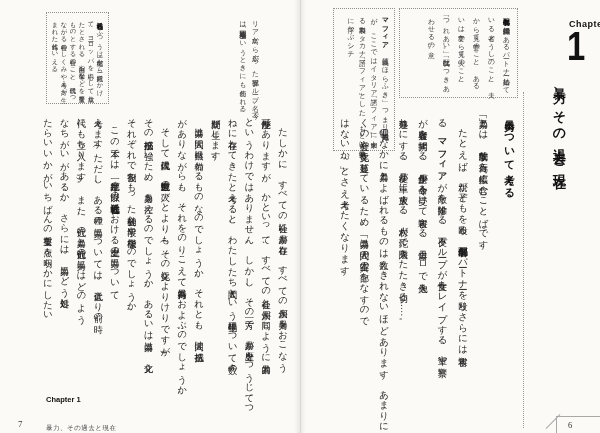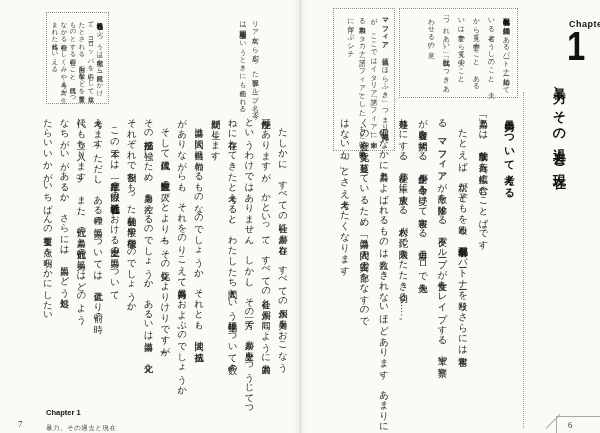--- a/index.html
+++ b/index.html
@@ -48,21 +48,21 @@
   .vline{letter-spacing:0.2px;}
   .vline b{font-weight:700;font-family:"Liberation Sans",sans-serif;}
   .headline{
     font-family:"Liberation Sans",sans-serif;font-weight:700;
     font-size:10.5px;line-height:18px;letter-spacing:1px;color:#111;
     margin-left:7px;
   }
 
   
   .footer-pagenum-left{position:absolute;left:18px;top:419px;font-size:9px;color:#333;}
-  .footer-chapter{position:absolute;left:46px;top:408px;font-family:"Liberation Sans",sans-serif;font-weight:700;font-size:7.5px;color:#111;text-align:center;}
+  .footer-chapter{position:absolute;left:46px;top:395px;font-family:"Liberation Sans",sans-serif;font-weight:700;font-size:7.5px;color:#111;text-align:center;}
   .footer-title{position:absolute;left:46px;top:424px;font-family:"Liberation Sans",sans-serif;font-size:6.5px;letter-spacing:0.5px;color:#444;}
 
   
   .corner-box{position:absolute;left:556px;top:416px;width:60px;height:30px;border:1px solid #a8a8a8;}
   .corner-num{position:absolute;left:568px;top:420px;font-size:8.5px;color:#333;}
   .corner-fold{position:absolute;left:543px;top:421px;width:20px;height:1px;background:#a8a8a8;transform:rotate(-45deg);}
 </style>
 </head>
 <body>
 

